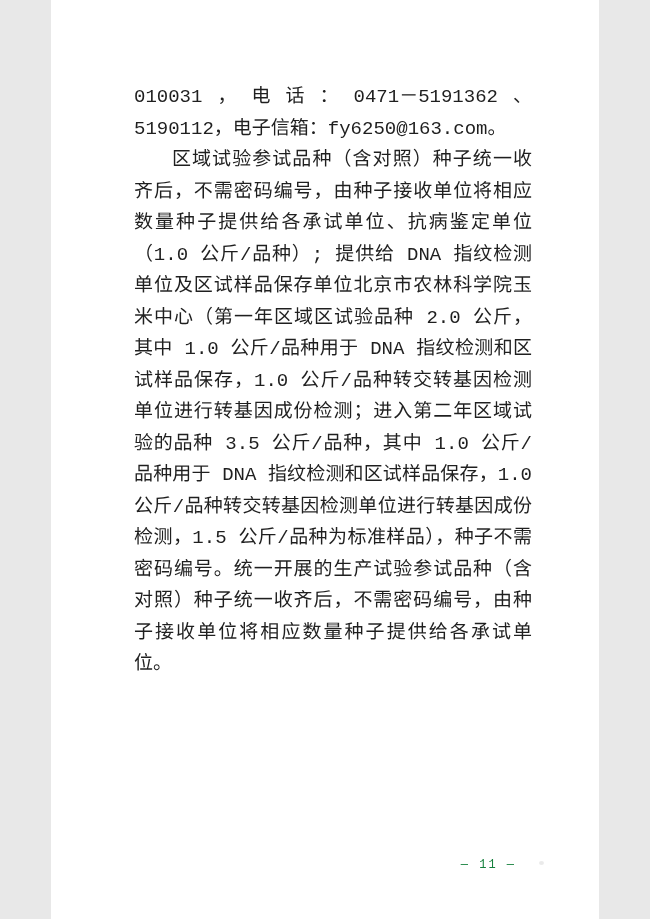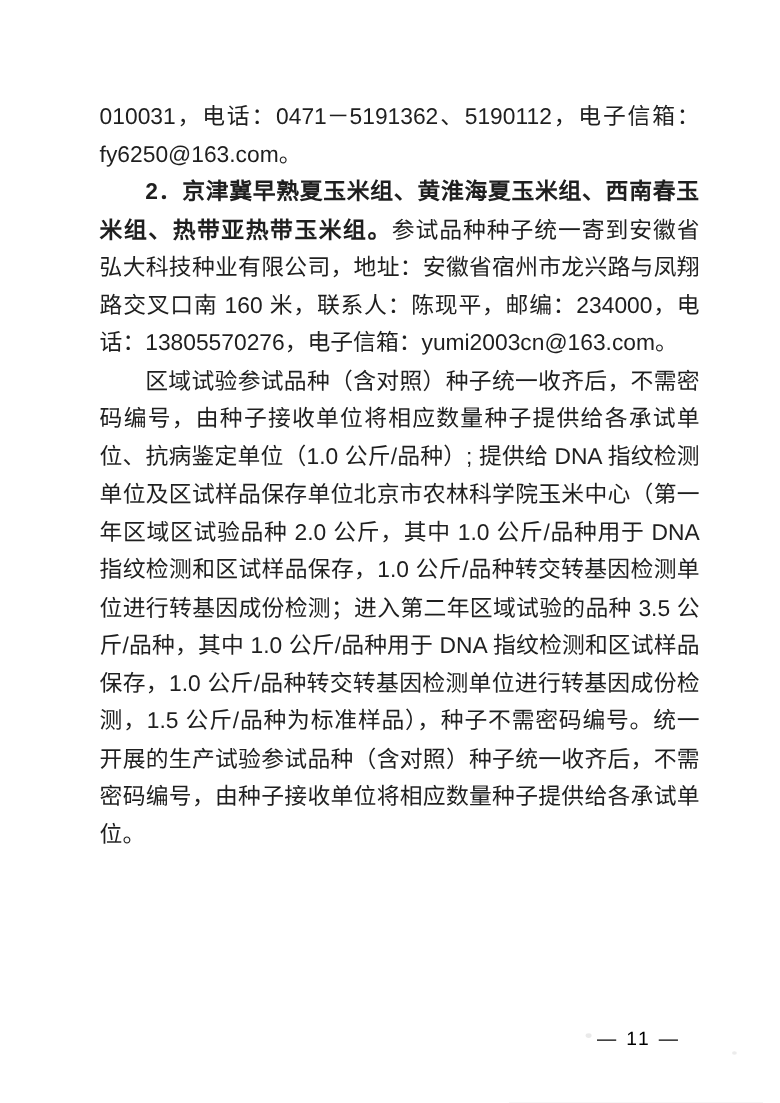--- a/index.html
+++ b/index.html
@@ -2,26 +2,26 @@
 <html lang="zh-CN"><head>
 <meta charset="utf-8">
 <style>
   html, body {
     margin: 0;
     padding: 0;
     background: #e8e8e8;
   }
   .page {
     position: relative;
-    width: 650px;
+    width: 548px;
     height: 919px;
     margin: 0 auto;
     background: #ffffff;
     overflow: hidden;
-    font-family: Liberation Sans, sans-serif;
+    font-family: Liberation Mono, monospace;
     color: #1f1f1f;
   }
   .content {
     padding: 82px 67px 0 83px;
     font-size: 19px;
     line-height: 31.5px;
     text-align: justify;
     text-justify: inter-ideograph;
   }
   .para {
@@ -32,41 +32,40 @@
     text-indent: 2em;
   }
   .lead {
     font-weight: 700;
     letter-spacing: 0.5px;
   }
   .footer {
     position: absolute;
     top: 858px;
     right: 83px;
-    font-size: 16px;
+    font-size: 12px;
     letter-spacing: 2px;
-    color: #000000;
+    color: #15803d;
   }
   .speck {
     position: absolute;
     background: #d9d9d9;
     border-radius: 50%;
   }
   .speck.s1 { left: 488px; top: 861px; width: 5px; height: 4px; opacity: .55; }
   .speck.s2 { left: 610px; top: 876px; width: 4px; height: 3px; opacity: .5; }
 </style>
 </head>
 <body>
 
 <div class="page">
   <div class="content">
 
     <p class="para"><span>010031，电话：0471－5191362、5190112，电子信箱：fy6250@163.com。</span></p>
 
-    <p class="para indent"><b class="lead">2．京津冀早熟夏玉米组、黄淮海夏玉米组、西南春玉米组、热带亚热带玉米组。</b><span>参试品种种子统一寄到安徽省弘大科技种业有限公司，地址：安徽省宿州市龙兴路与凤翔路交叉口南 160 米，联系人：陈现平，邮编：234000，电话：13805570276，电子信箱：yumi2003cn@163.com。</span></p>
 
 
     <p class="para indent"><span>区域试验参试品种（含对照）种子统一收齐后，不需密码编号，由种子接收单位将相应数量种子提供给各承试单位、抗病鉴定单位（1.0 公斤/品种）; 提供给 DNA 指纹检测单位及区试样品保存单位北京市农林科学院玉米中心（第一年区域区试验品种 2.0 公斤，其中 1.0 公斤/品种用于 DNA 指纹检测和区试样品保存，1.0 公斤/品种转交转基因检测单位进行转基因成份检测；进入第二年区域试验的品种 3.5 公斤/品种，其中 1.0 公斤/品种用于 DNA 指纹检测和区试样品保存，1.0 公斤/品种转交转基因检测单位进行转基因成份检测，1.5 公斤/品种为标准样品），种子不需密码编号。统一开展的生产试验参试品种（含对照）种子统一收齐后，不需密码编号，由种子接收单位将相应数量种子提供给各承试单位。</span></p>
 
   </div>
 
   <div class="footer">— 11 —</div>
 
   <div class="speck s1"></div>
   <div class="speck s2"></div>

